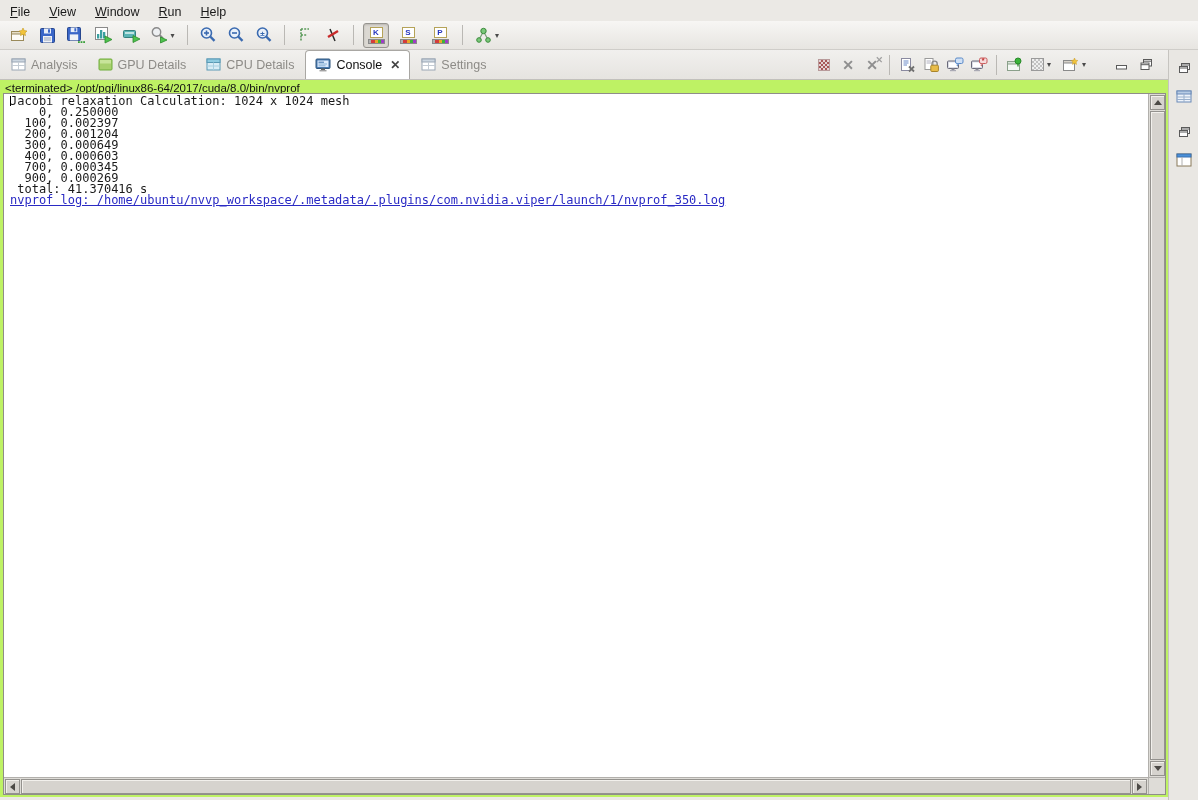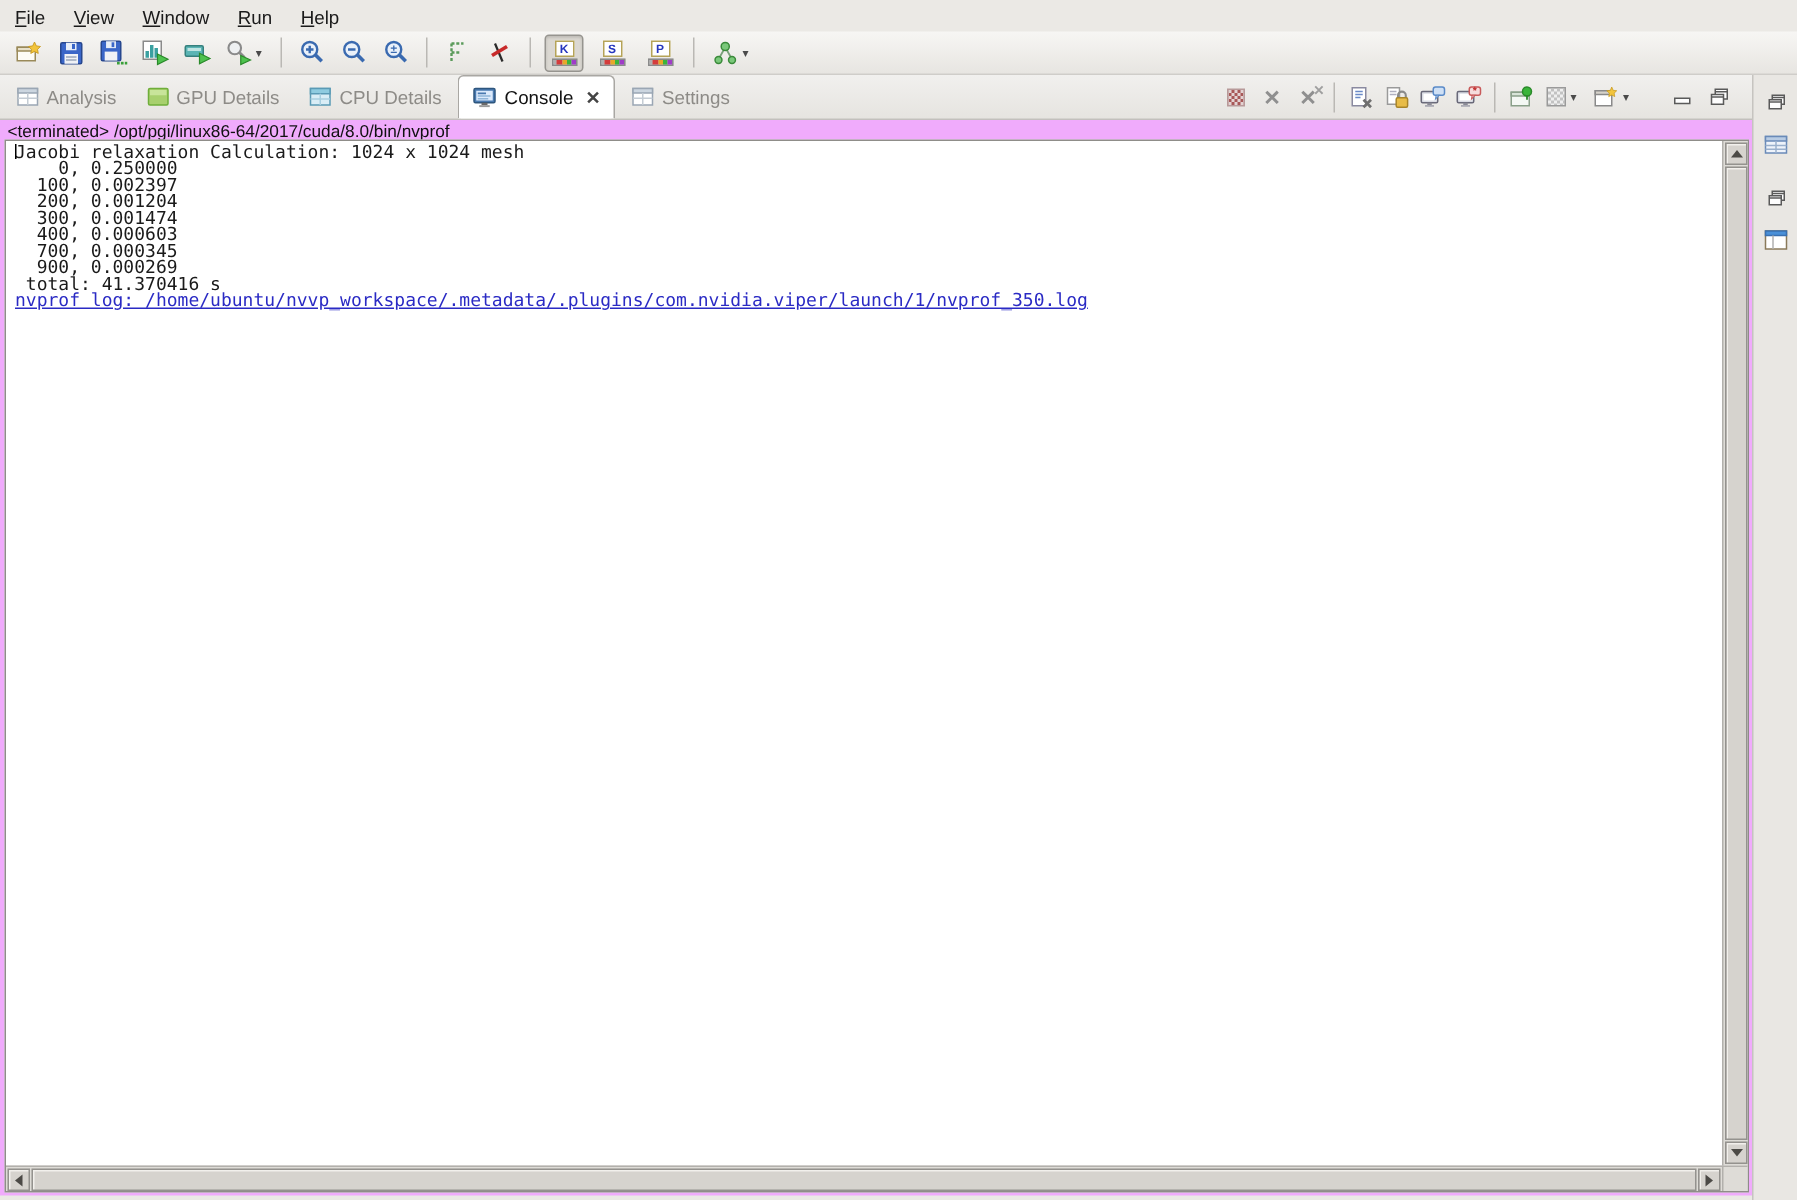--- a/index.html
+++ b/index.html
@@ -33,21 +33,21 @@
 
   
   .ctb { margin-left:auto; display:flex; align-items:center; height:30px; padding-right:12px; gap:4px; }
   .cbtn { width:20px; height:20px; display:flex; align-items:center; justify-content:center; position:relative; }
   .checker-red { width:12px; height:12px; background:repeating-conic-gradient(#a85858 0 25%, #e3d3d3 0 50%); background-size:4px 4px; border:1px solid #b89a9a; }
   .gray-x { color:#8f8f8f; font-weight:bold; font-size:14px; line-height:1; }
   .gray-x-sm { position:absolute; top:0; right:-1px; font-size:9px; color:#9f9f9f; font-weight:bold; }
   .checker-gray { width:13px; height:13px; background:repeating-conic-gradient(#c2c2c2 0 25%, #efefef 0 50%); background-size:4px 4px; border:1px solid #9a9a9a; }
 
   
-  .viewbody { position:absolute; top:80px; left:0; width:1172px; height:717px; background:#f0abfc; }
+  .viewbody { position:absolute; top:80px; left:0; width:1172px; height:717px; background:#bef264; }
   .terminated { position:absolute; top:2px; left:5px; font-size:11.5px; color:#111; white-space:pre; }
   .scroll-frame { position:absolute; left:3px; top:13px; width:1163px; height:702px; border:1px solid #8f8d89; background:#fff; }
   .console-text { position:absolute; left:0; top:0; right:18px; bottom:18px; padding:2px 0 0 6px; font-family:"DejaVu Sans Mono", monospace; font-size:12px; line-height:11px; overflow:hidden; }
   .cline { white-space:pre; }
   .clink { white-space:pre; color:#2a2ac4; text-decoration:underline; cursor:pointer; }
   .caret-bar { position:absolute; left:6px; top:2px; width:1px; height:10px; background:#000; }
 
   
   .vsb { position:absolute; top:0; right:0; bottom:17px; width:17px; background:#dedcd7; border-left:1px solid #b2b0ac; }
   .hsb { position:absolute; left:0; right:17px; bottom:0; height:17px; background:#dedcd7; border-top:1px solid #b2b0ac; }
@@ -354,21 +354,21 @@
 <div class="viewbody">
   <div class="terminated">&lt;terminated&gt; /opt/pgi/linux86-64/2017/cuda/8.0/bin/nvprof</div>
 
   <div class="scroll-frame">
     <div class="console-text">
       <div class="caret-bar"></div>
       <div class="cline">Jacobi relaxation Calculation: 1024 x 1024 mesh</div>
       <div class="cline">    0, 0.250000</div>
       <div class="cline">  100, 0.002397</div>
       <div class="cline">  200, 0.001204</div>
-      <div class="cline">  300, 0.001474</div>
+      <div class="cline">  300, 0.000649</div>
       <div class="cline">  400, 0.000603</div>
       <div class="cline">  700, 0.000345</div>
       <div class="cline">  900, 0.000269</div>
       <div class="cline"> total: 41.370416 s</div>
       <div class="clink">nvprof log: /home/ubuntu/nvvp_workspace/.metadata/.plugins/com.nvidia.viper/launch/1/nvprof_350.log</div>
     </div>
 
     <div class="vsb">
       <div class="sb-btn up">
           <div class="tri up"></div>

